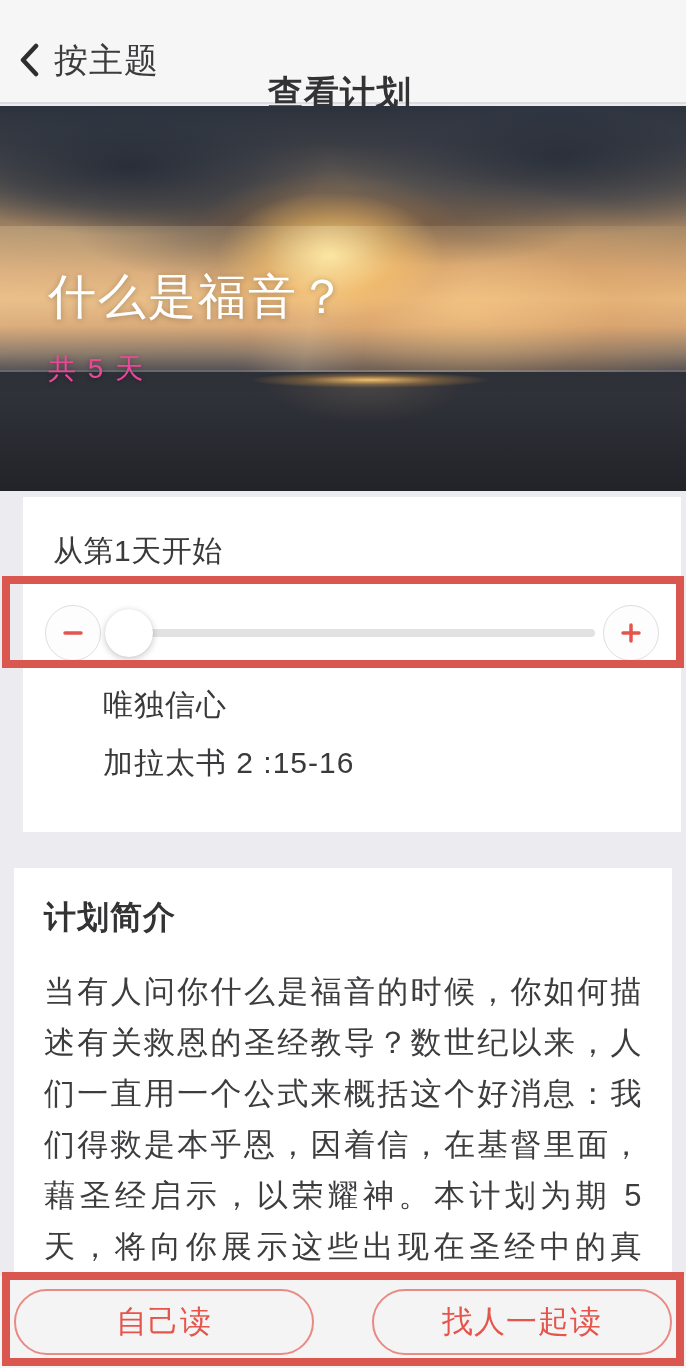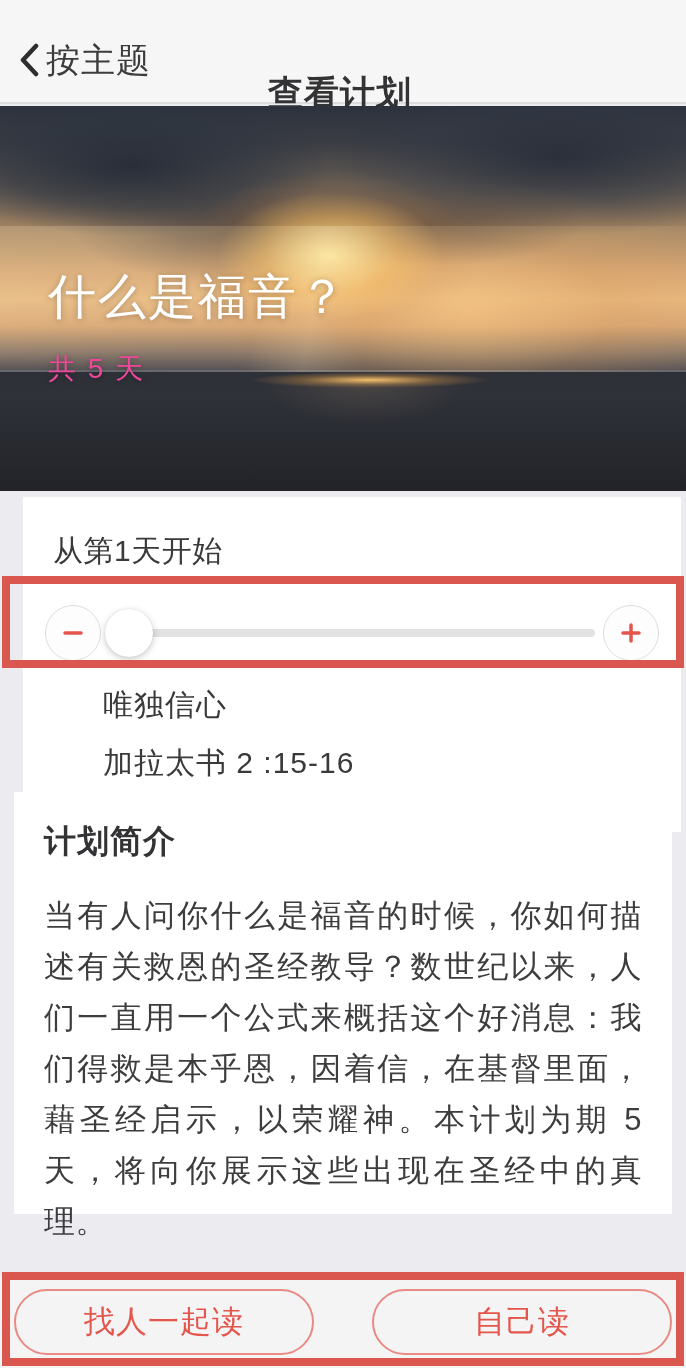--- a/index.html
+++ b/index.html
@@ -32,21 +32,21 @@
     width: 686px; height: 104px;
     background: #f6f6f7;
     border-bottom: 2px solid #dcdcdf;
   }
   .back-btn {
     position: absolute;
     left: 8px; top: 34px;
     height: 52px;
     display: flex;
     align-items: center;
-    gap: 6px;
+    gap: 14px;
     padding: 0 10px;
   }
   .chevron-icon {
     display: block;
     width: 22px; height: 34px;
   }
   .chevron-icon svg { display: block; }
   .back-label {
     font-size: 34px;
     color: #3c3c3e;
@@ -143,21 +143,21 @@
   }
 
   
   .card {
     position: absolute;
     left: 14px;
     width: 658px;
     background: #ffffff;
   }
   .card-start { top: 497px; height: 335px; margin-left: 9px; }
-  .card-about { top: 792px; height: 422px; }
+  .card-about { top: 868px; height: 422px; }
 
   .start-label {
     position: absolute;
     left: 30px; top: 34px;
     font-size: 30px;
     color: #3a3a3c;
     letter-spacing: 0.5px;
   }
 
   
@@ -320,20 +320,20 @@
     <div class="day-title">唯独信心</div>
     <div class="day-ref">加拉太书 2 :15-16</div>
   </div>
 
   <div class="card card-about">
     <div class="about-title">计划简介</div>
     <div class="about-body">当有人问你什么是福音的时候，你如何描述有关救恩的圣经教导？数世纪以来，人们一直用一个公式来概括这个好消息：我们得救是本乎恩，因着信，在基督里面，藉圣经启示，以荣耀神。本计划为期 5 天，将向你展示这些出现在圣经中的真理。</div>
   </div>
 
   <div class="bottom-bar">
+    <button class="pill-btn">自己读</button>
     <button class="pill-btn">找人一起读</button>
-    <button class="pill-btn">自己读</button>
   </div>
 
   <div class="annot annot-slider"></div>
   <div class="annot annot-bottom"></div>
 
 </div>
 
 </body></html>

